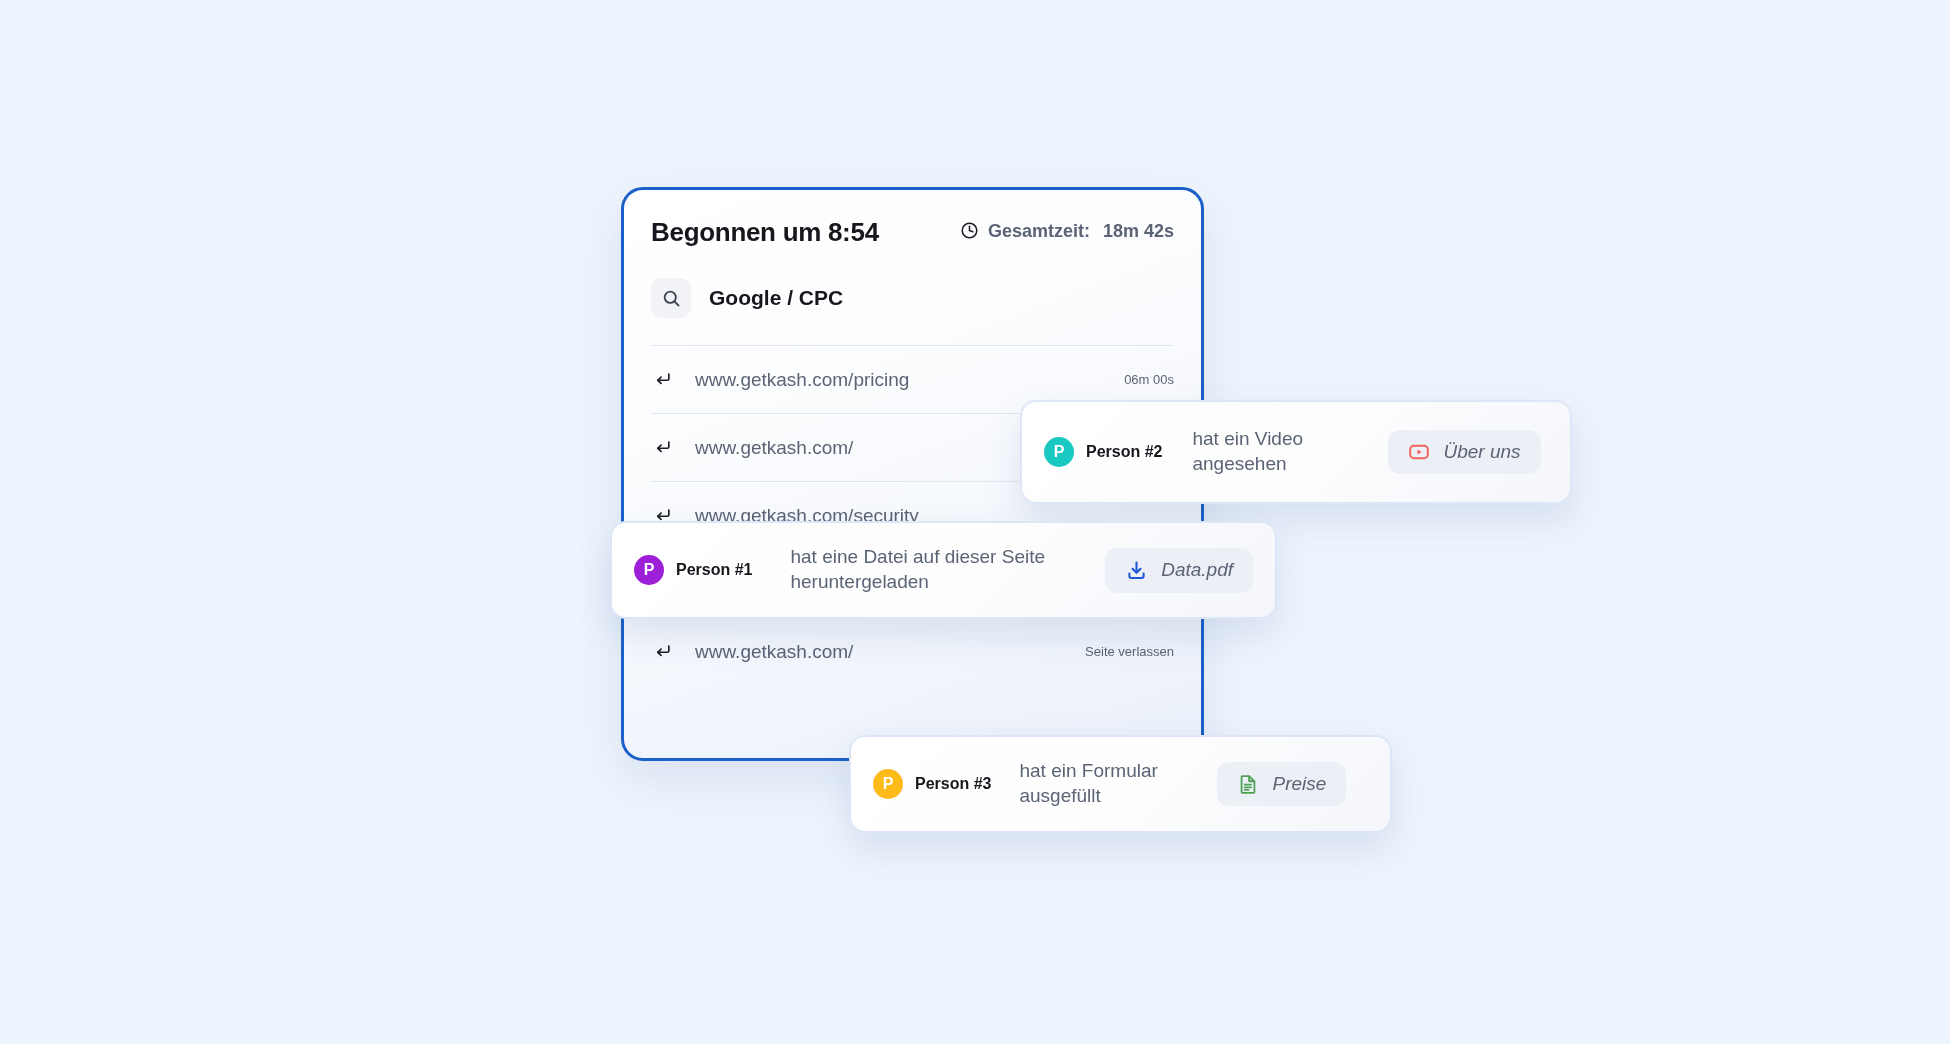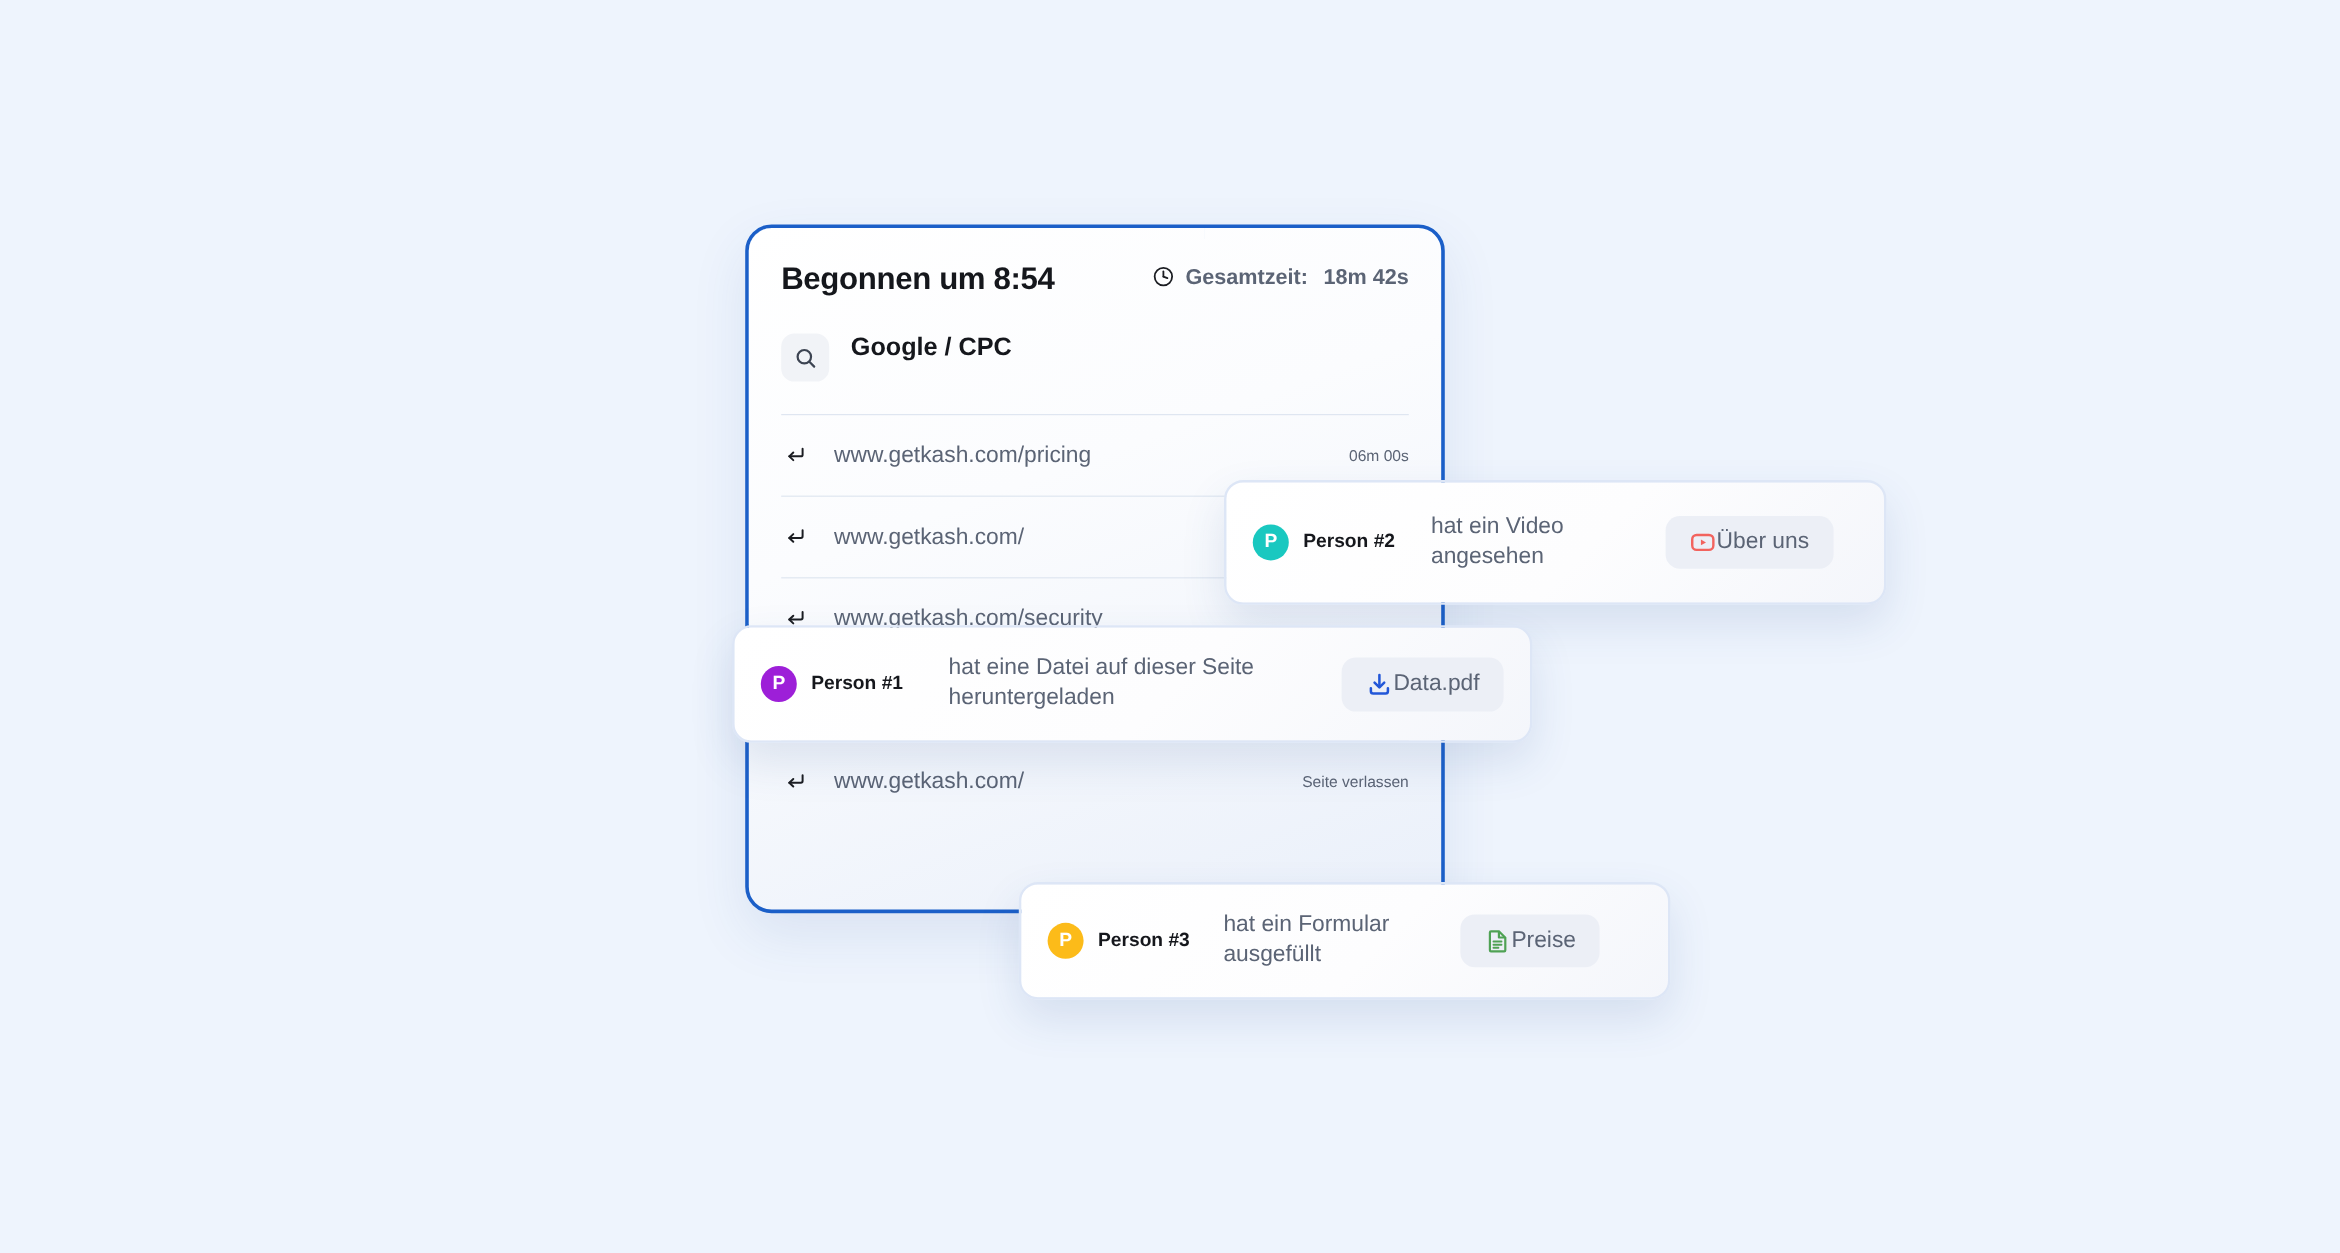--- a/index.html
+++ b/index.html
@@ -60,21 +60,21 @@
     gap: 9px;
     font-size: 18px;
     font-weight: bold;
     color: #5b6475;
   }
   .total-time .tt-label { color: #5b6475; }
   .total-time .tt-value { color: #5b6475; margin-left: 4px; }
 
   .search-row {
     display: flex;
-    align-items: flex-start;
+    align-items: center;
     gap: 18px;
     padding: 30px 27px 0 27px;
   }
   .search-icon-box {
     width: 40px; height: 40px;
     border-radius: 11px;
     background: #f1f3f7;
     display: flex;
     align-items: center;
     justify-content: center;
@@ -155,24 +155,26 @@
   }
   .event-desc {
     font-size: 19px;
     color: #5b6475;
     line-height: 1.30;
     flex: 1;
   }
   .chip {
     display: flex;
     align-items: center;
+    gap: 13px;
     background: #eceff6;
     border-radius: 12px;
     padding: 11px 20px;
     flex: none;
+    font-style: italic;
   }
   .chip-label {
     font-size: 19px;
     color: #5b6475;
     white-space: nowrap;
   }
   .chip-icon { display: flex; align-items: center; flex: none; }
 
   
   #event-card-2 { left: 1020px; top: 400px; width: 552px; height: 104px; }

